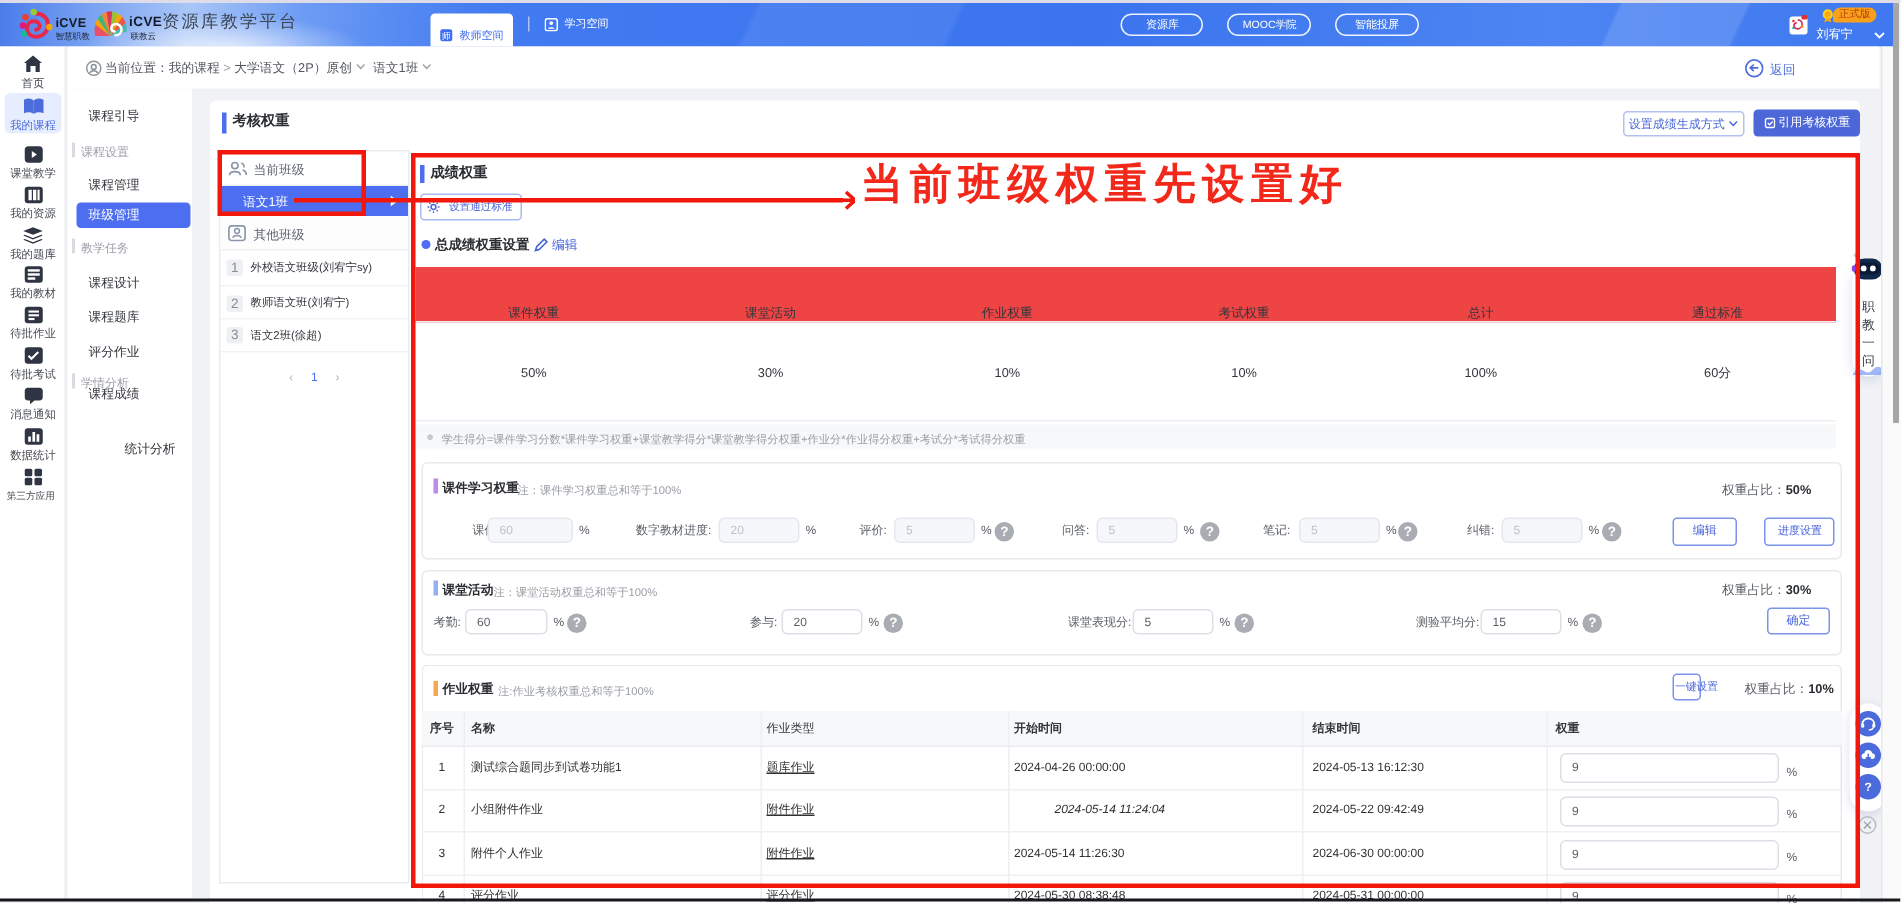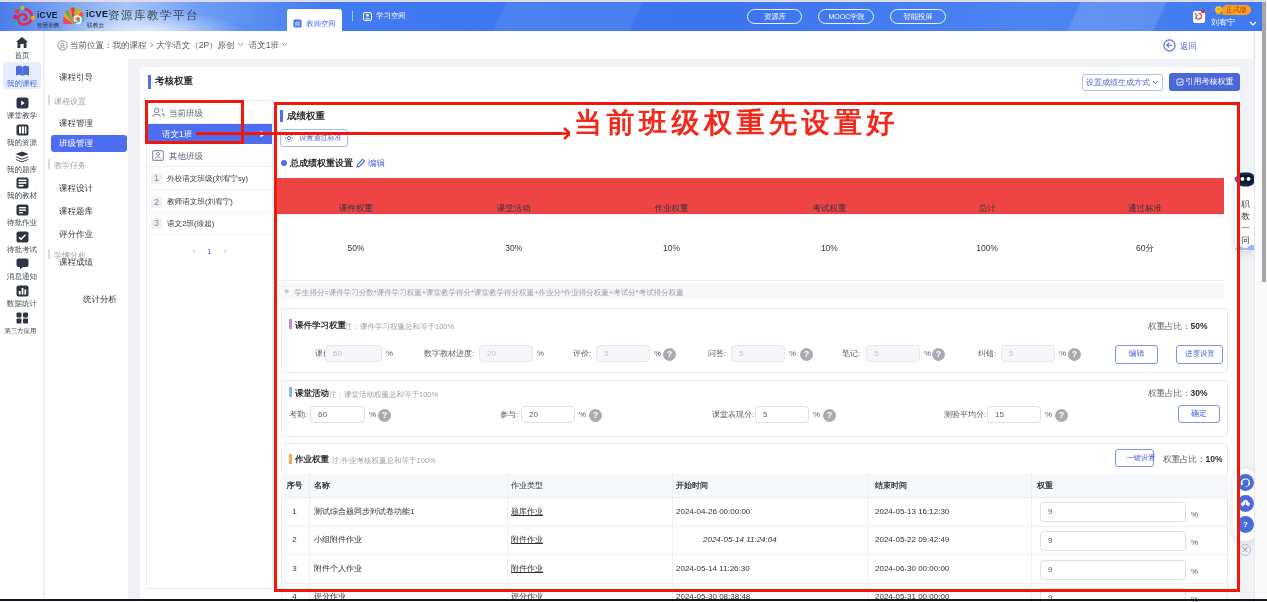--- a/index.html
+++ b/index.html
@@ -405,21 +405,21 @@
       <div class="fl" style="left:804px;top:339px;">测验平均分:</div>
       <div class="inp" style="left:847px;top:339px;width:54px;">15</div>
       <div class="pc" style="left:905px;top:339px;">%</div>
       <div class="qm" style="left:915px;top:342px;">?</div>
       <div class="obtn" style="left:1038px;top:338px;width:42px;height:18px;">确定</div>
 
       <div class="box" style="top:376px;height:159px;border-bottom:none;"></div>
       <div class="abs" style="left:149px;top:387px;width:2.5px;height:10px;background:#f5a84d;"></div>
       <div class="sec-title" style="position:absolute;left:155px;top:385px;font-size:8.5px;">作业权重</div>
       <div class="note" style="position:absolute;left:192px;top:387px;">注:作业考核权重总和等于100%</div>
-      <div class="obtn" style="left:975px;top:382px;width:39px;height:18px;padding-left:12px;">
+      <div class="obtn" style="left:975px;top:382px;width:19px;height:18px;padding-left:12px;">
         <span style="transform:scale(.9);">一键设置</span>
       </div>
       <div class="ratio" style="left:1023px;top:385px;">权重占比：<b>10%</b></div>
       <div id="hwtable">
         <div class="abs" style="left:141px;top:407px;width:947px;height:24px;background:#f7f8fa;border-bottom:1px solid #e9ebf0;"></div>
         <div class="abs" style="left:141px;top:431px;width:947px;height:28.5px;border-bottom:1px solid #eef0f4;"></div>
         <div class="abs" style="left:141px;top:459.5px;width:947px;height:28.5px;border-bottom:1px solid #eef0f4;"></div>
         <div class="abs" style="left:141px;top:488px;width:947px;height:28.5px;border-bottom:1px solid #eef0f4;"></div>
 
         <div class="abs" style="left:168.5px;top:407px;width:1px;height:128px;background:#edeff2;"></div>

